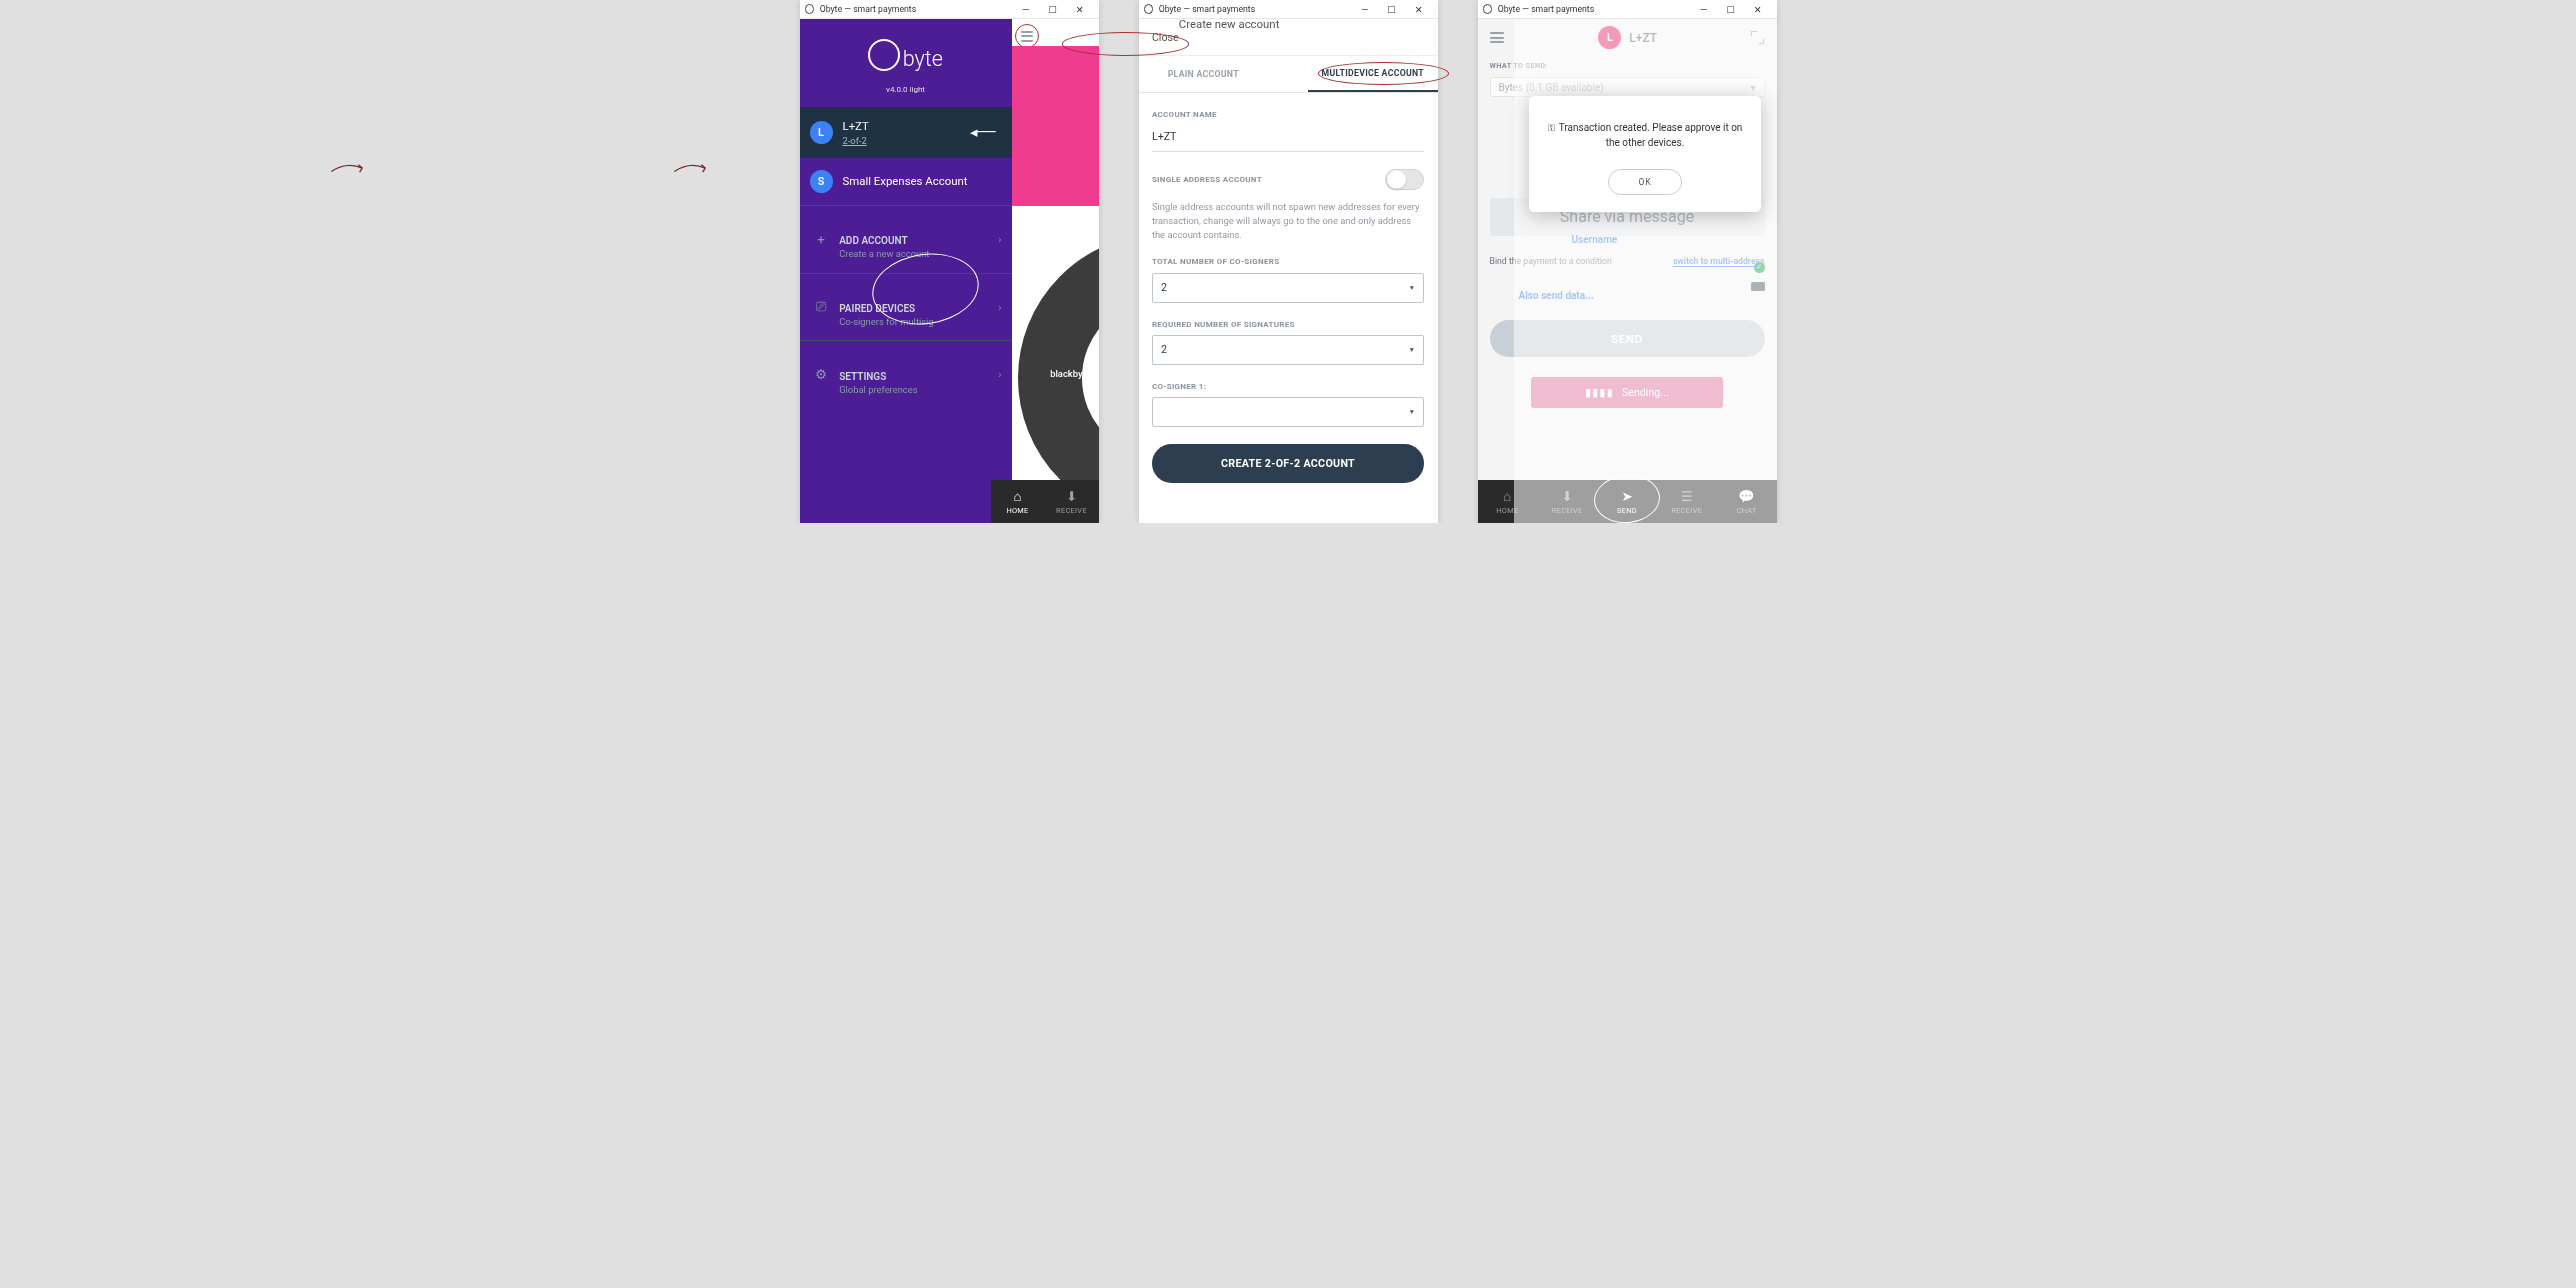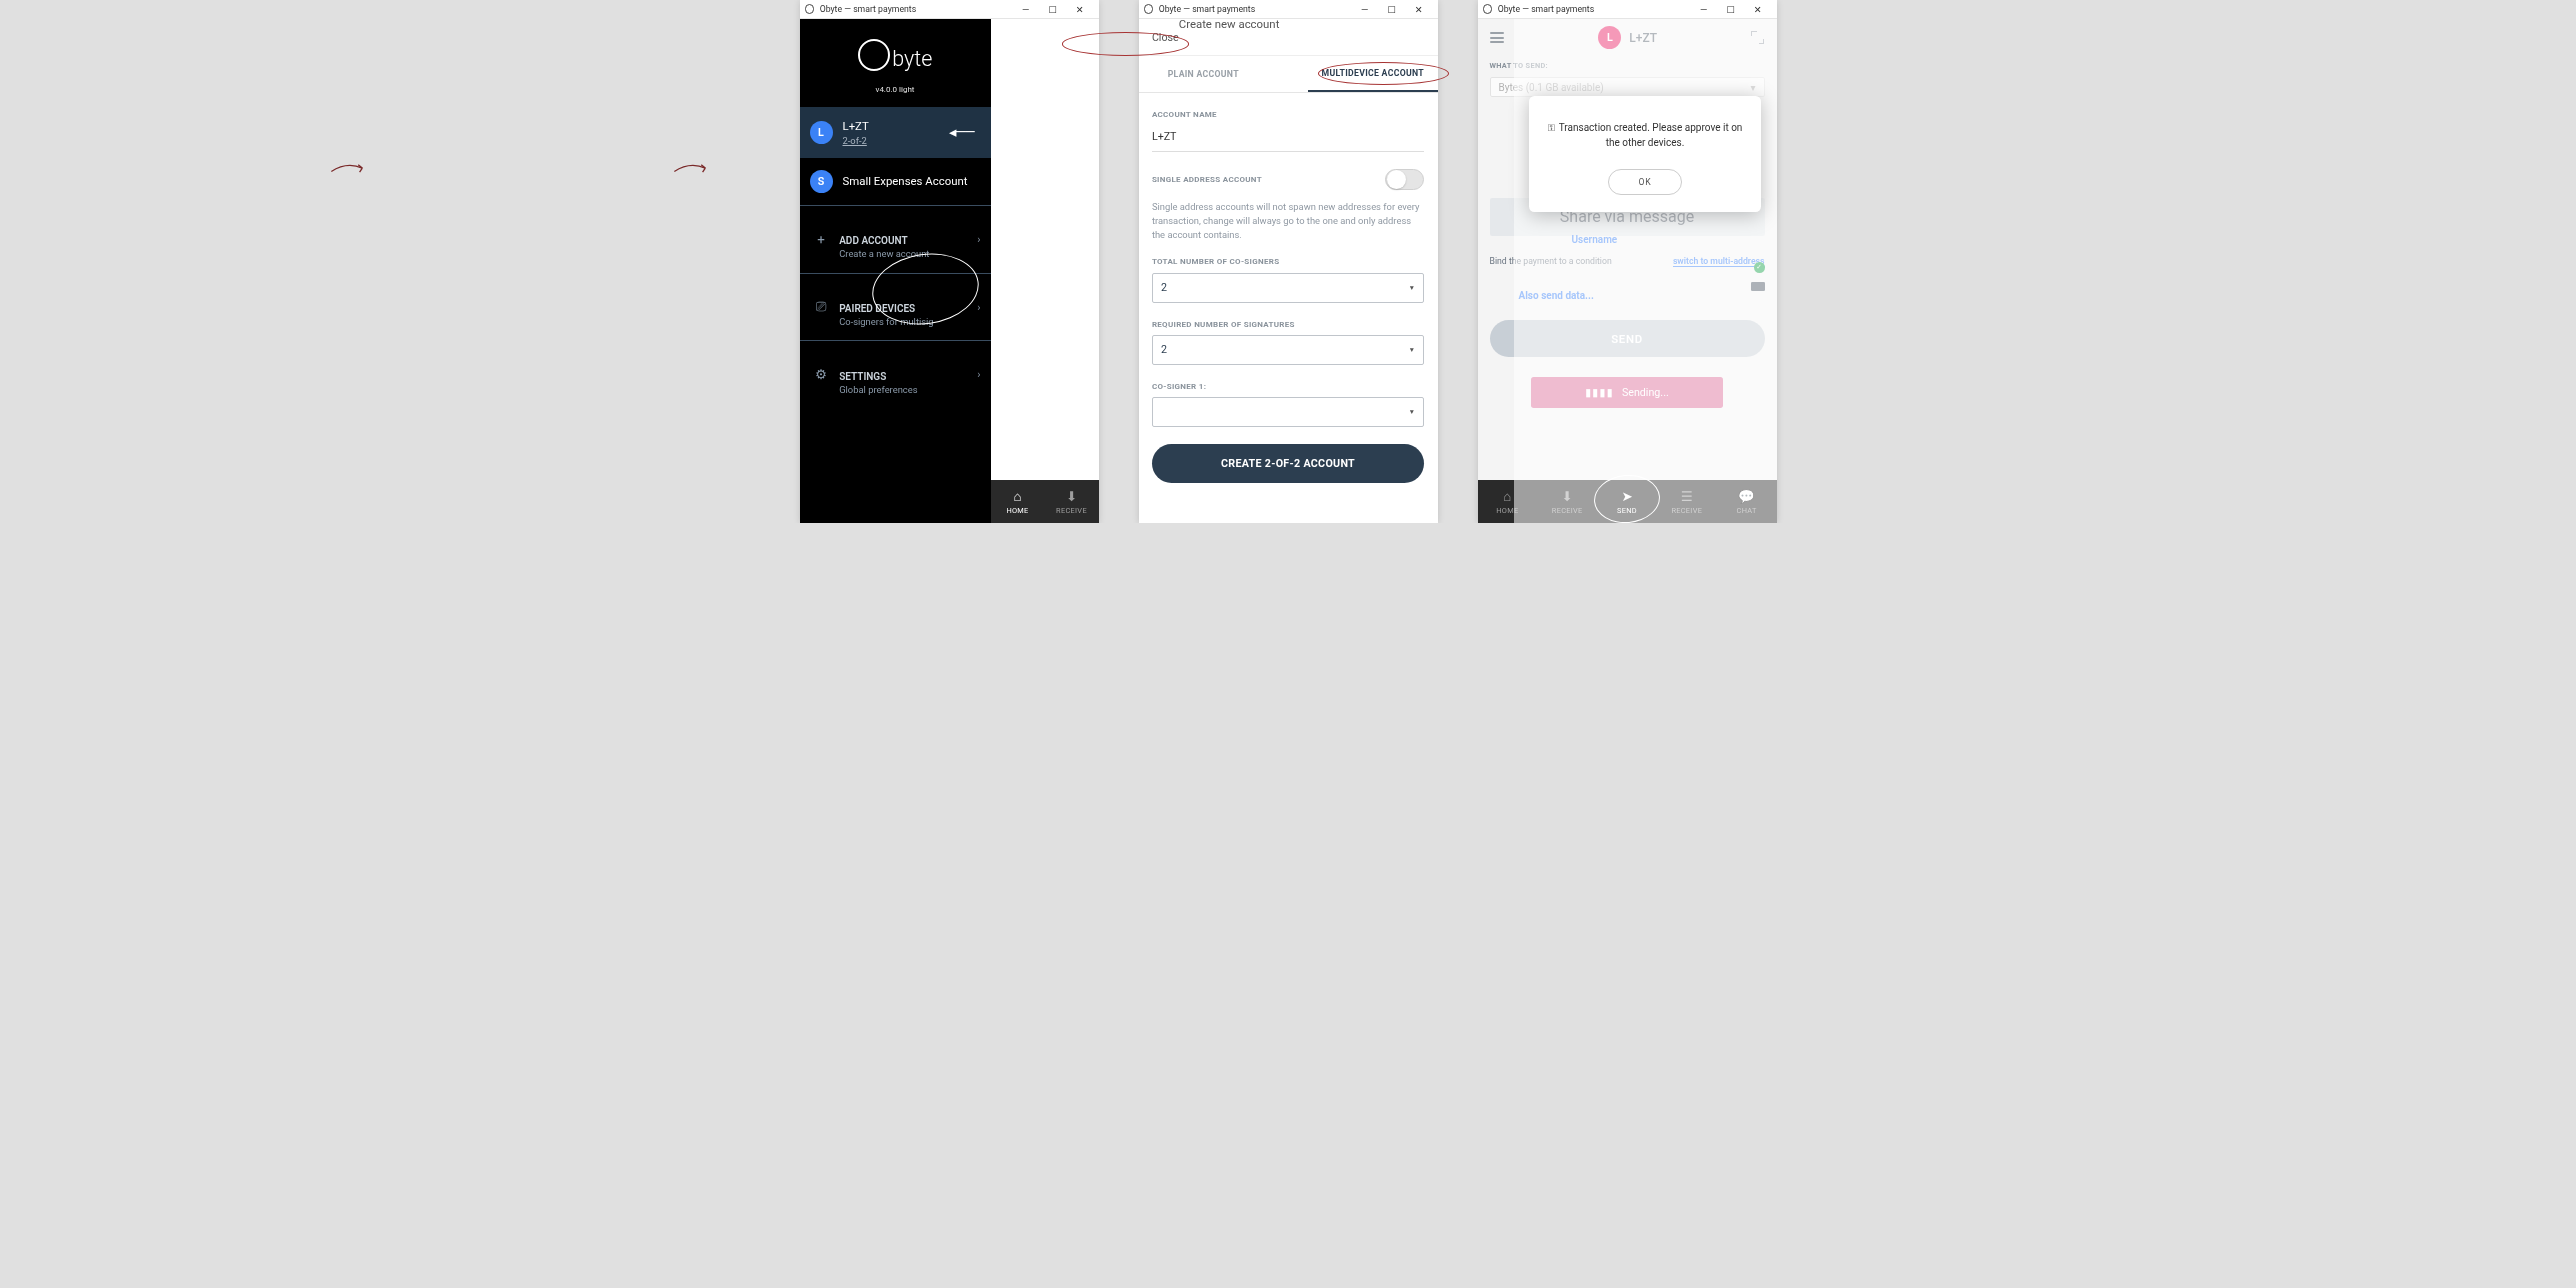--- a/index.html
+++ b/index.html
@@ -7,21 +7,21 @@
   .window { width: 299px; background: #fff; display: flex; flex-direction: column; box-shadow: 0 1.3px 6.7px rgba(0,0,0,0.15); position: relative; }
   
   
   .titlebar { height: 19px; background: #fff; display: flex; align-items: center; padding: 0 5.4px; border-bottom: 0.7px solid #e5e5e5; }
   .titlebar .app-icon { width: 9.4px; height: 9.4px; border-radius: 50%; border: 1px solid #444; margin-right: 5.4px; }
   .titlebar .title-text { font-size: 8.7px; color: #333; flex: 1; }
   .titlebar .win-btn { width: 27px; height: 19px; display: flex; align-items: center; justify-content: center; font-size: 9.4px; color: #333; cursor: pointer; }
   
   
   .w1-body { display: flex; flex: 1; overflow: hidden; position: relative; }
-  .sidebar { width: 191px; background: #000000; color: #fff; display: flex; flex-direction: column; }
+  .sidebar { width: 212px; background: #4c1d95; color: #fff; display: flex; flex-direction: column; }
   .logo-section { padding: 23.5px 13.4px 13.4px; text-align: center; }
   .logo-circle { width: 32px; height: 32px; border: 2px solid #fff; border-radius: 50%; display: inline-block; vertical-align: middle; margin-right: 2.7px; position: relative; top: -4px; }
   .logo-text { font-size: 21.5px; color: #fff; font-weight: 300; display: inline-block; vertical-align: middle; }
   .version { font-size: 8px; color: #e0e0e0; margin-top: 10px; }
   .account-item { display: flex; align-items: center; padding: 12px 10px; }
   .account-item.selected { background: #1f3244; position: relative; }
   .badge { width: 23px; height: 23px; border-radius: 50%; color: #fff; display: flex; align-items: center; justify-content: center; font-weight: 600; font-size: 10.7px; margin-right: 10px; }
   .badge-blue { background: #3b82f6; }
   .acc-name { font-size: 11.4px; color: #fff; }
   .acc-sub { font-size: 9.4px; color: #a8b3bf; margin-top: 2px; text-decoration: underline; }
@@ -166,20 +166,34 @@
       <div class="menu-item">
         <div class="menu-icon">⚙</div>
         <div>
           <div class="menu-title">SETTINGS</div>
           <div class="menu-sub">Global preferences</div>
         </div>
         <div class="chevron">›</div>
       </div>
       <div class="circle-annot annot-addacc"></div>
     </div>
+    <div class="w1-main">
+      <div class="hamburger-wrap">
+        <div class="hamburger">
+          <span></span>
+            <span></span>
+            <span></span>
+        </div>
+      </div>
+      <div class="pink-block"></div>
+      <div class="donut-wrap">
+        <div class="donut"></div>
+        <div class="donut-label">blackbytes</div>
+      </div>
+    </div>
     <div class="bottom-nav">
       <div class="nav-item active">
         <div class="nav-icon">⌂</div>
         <div class="nav-label">HOME</div>
       </div>
       <div class="nav-item">
         <div class="nav-icon">⬇</div>
         <div class="nav-label">RECEIVE</div>
       </div>
     </div>

